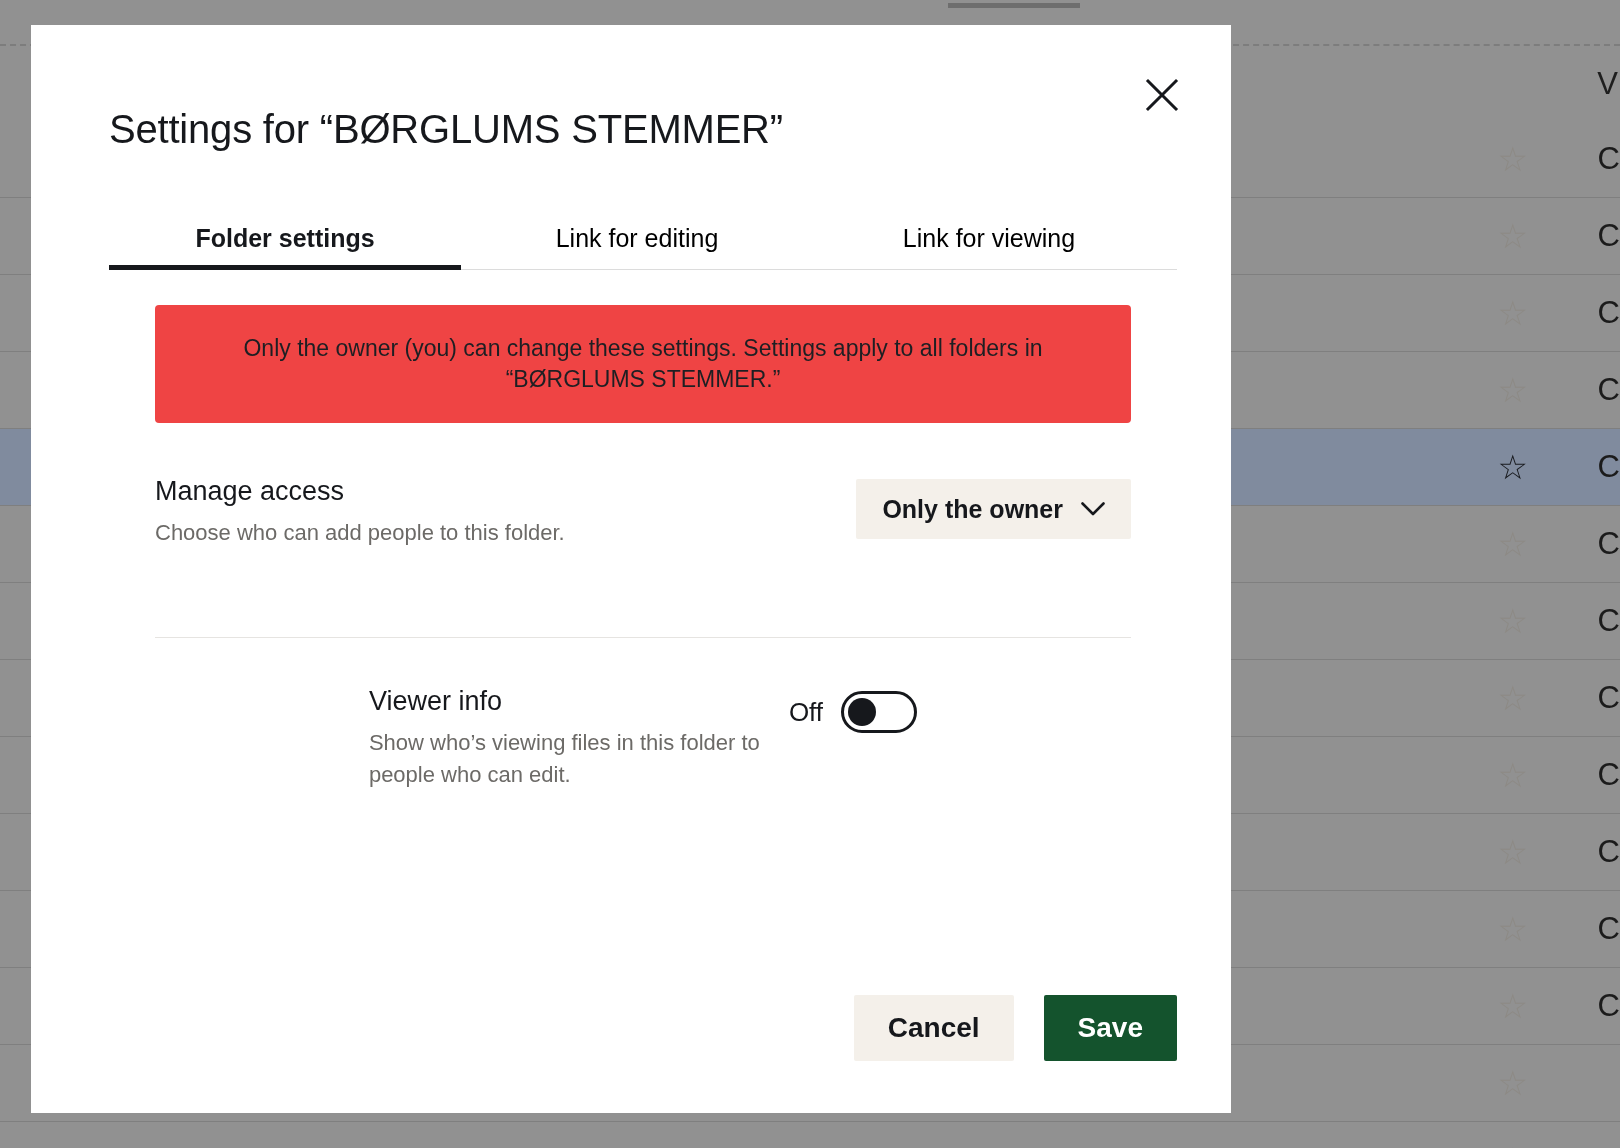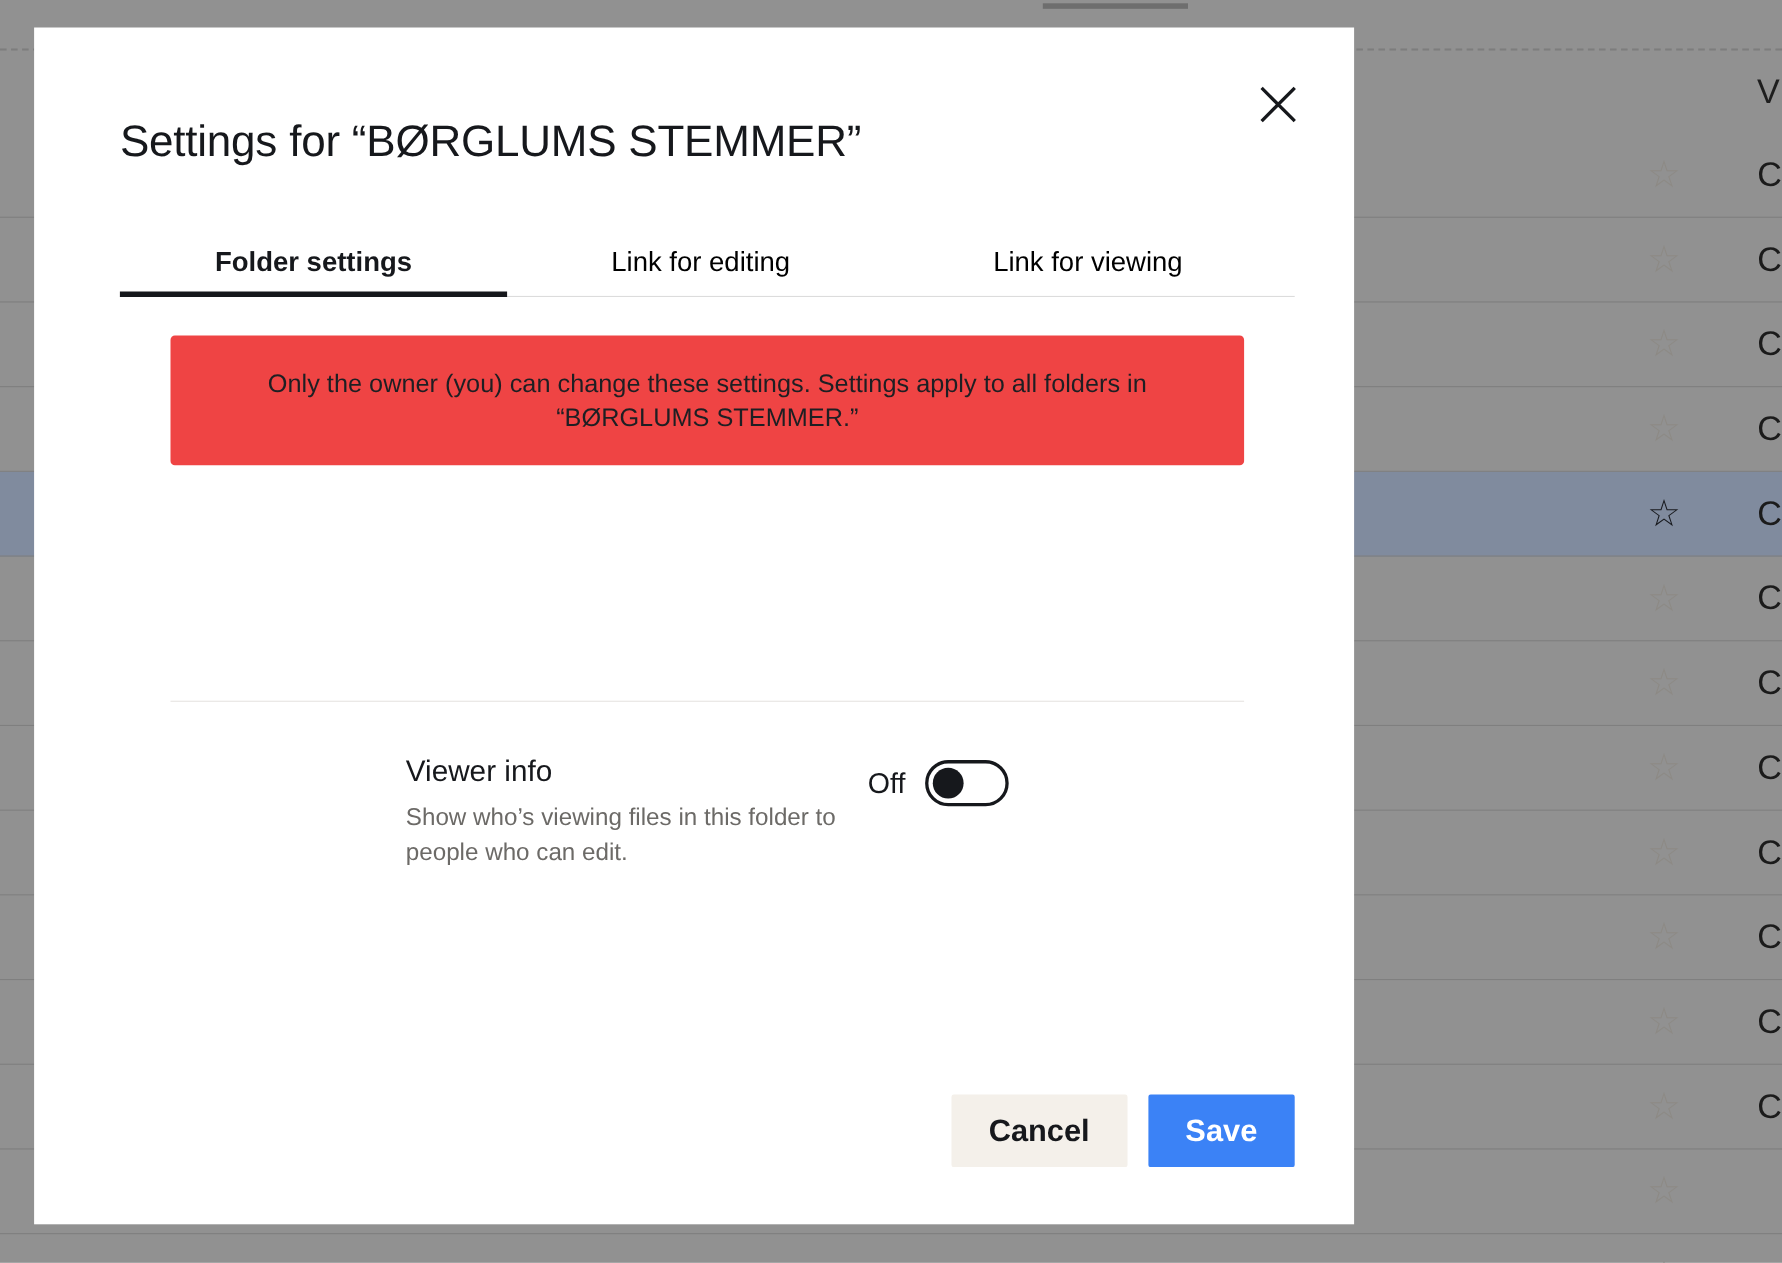--- a/index.html
+++ b/index.html
@@ -268,38 +268,38 @@
     height: 28px;
     border-radius: 50%;
     background: #16181c;
   }
 
   #footer {
     position: absolute;
     right: 54px;
     bottom: 52px;
     display: flex;
-    gap: 19px;
+    gap: 30px;
   }
   .btn {
     border: 0;
     font-family: inherit;
     font-size: 28px;
     font-weight: 700;
     height: 66px;
     padding: 0 34px;
     border-radius: 2px;
     cursor: pointer;
   }
   .btn-cancel {
     background: #f4f0ea;
     color: #16181c;
   }
   .btn-save {
-    background: #3b82f6;
+    background: #14532d;
     color: #ffffff;
     cursor: default;
   }
 </style>
 </head>
 <body>
 
 <div id="backdrop">
   <div class="bg-toolbar-bar"></div>
   <div class="bg-dashed"></div>
@@ -382,20 +382,34 @@
   <div id="tabs">
     <button class="tab active">Folder settings</button>
     <button class="tab">Link for editing</button>
     <button class="tab">Link for viewing</button>
   </div>
 
   <div id="notice">
     <p>Only the owner (you) can change these settings. Settings apply to all folders in “BØRGLUMS STEMMER.”</p>
   </div>
 
+  <div class="setting-row" id="row-manage-access">
+    <div class="setting-text">
+      <p class="setting-title">Manage access</p>
+      <p class="setting-desc">Choose who can add people to this folder.</p>
+    </div>
+    <button id="access-select">
+      <span>Only the owner</span>
+      <span>
+        <svg width="24" height="15" viewBox="0 0 24 15" aria-hidden="true">
+          <path d="M1.5 1.5 L12 12 L22.5 1.5" stroke="#16181c" stroke-width="2.6" fill="none" stroke-linecap="round" stroke-linejoin="round"></path>
+        </svg>
+      </span>
+    </button>
+  </div>
 
   <div id="divider"></div>
 
   <div class="setting-row" id="row-viewer-info">
     <div class="setting-text">
       <p class="setting-title">Viewer info</p>
       <p class="setting-desc">Show who’s viewing files in this folder to people who can edit.</p>
     </div>
     <div class="toggle-wrap">
       <span class="toggle-label">Off</span>

